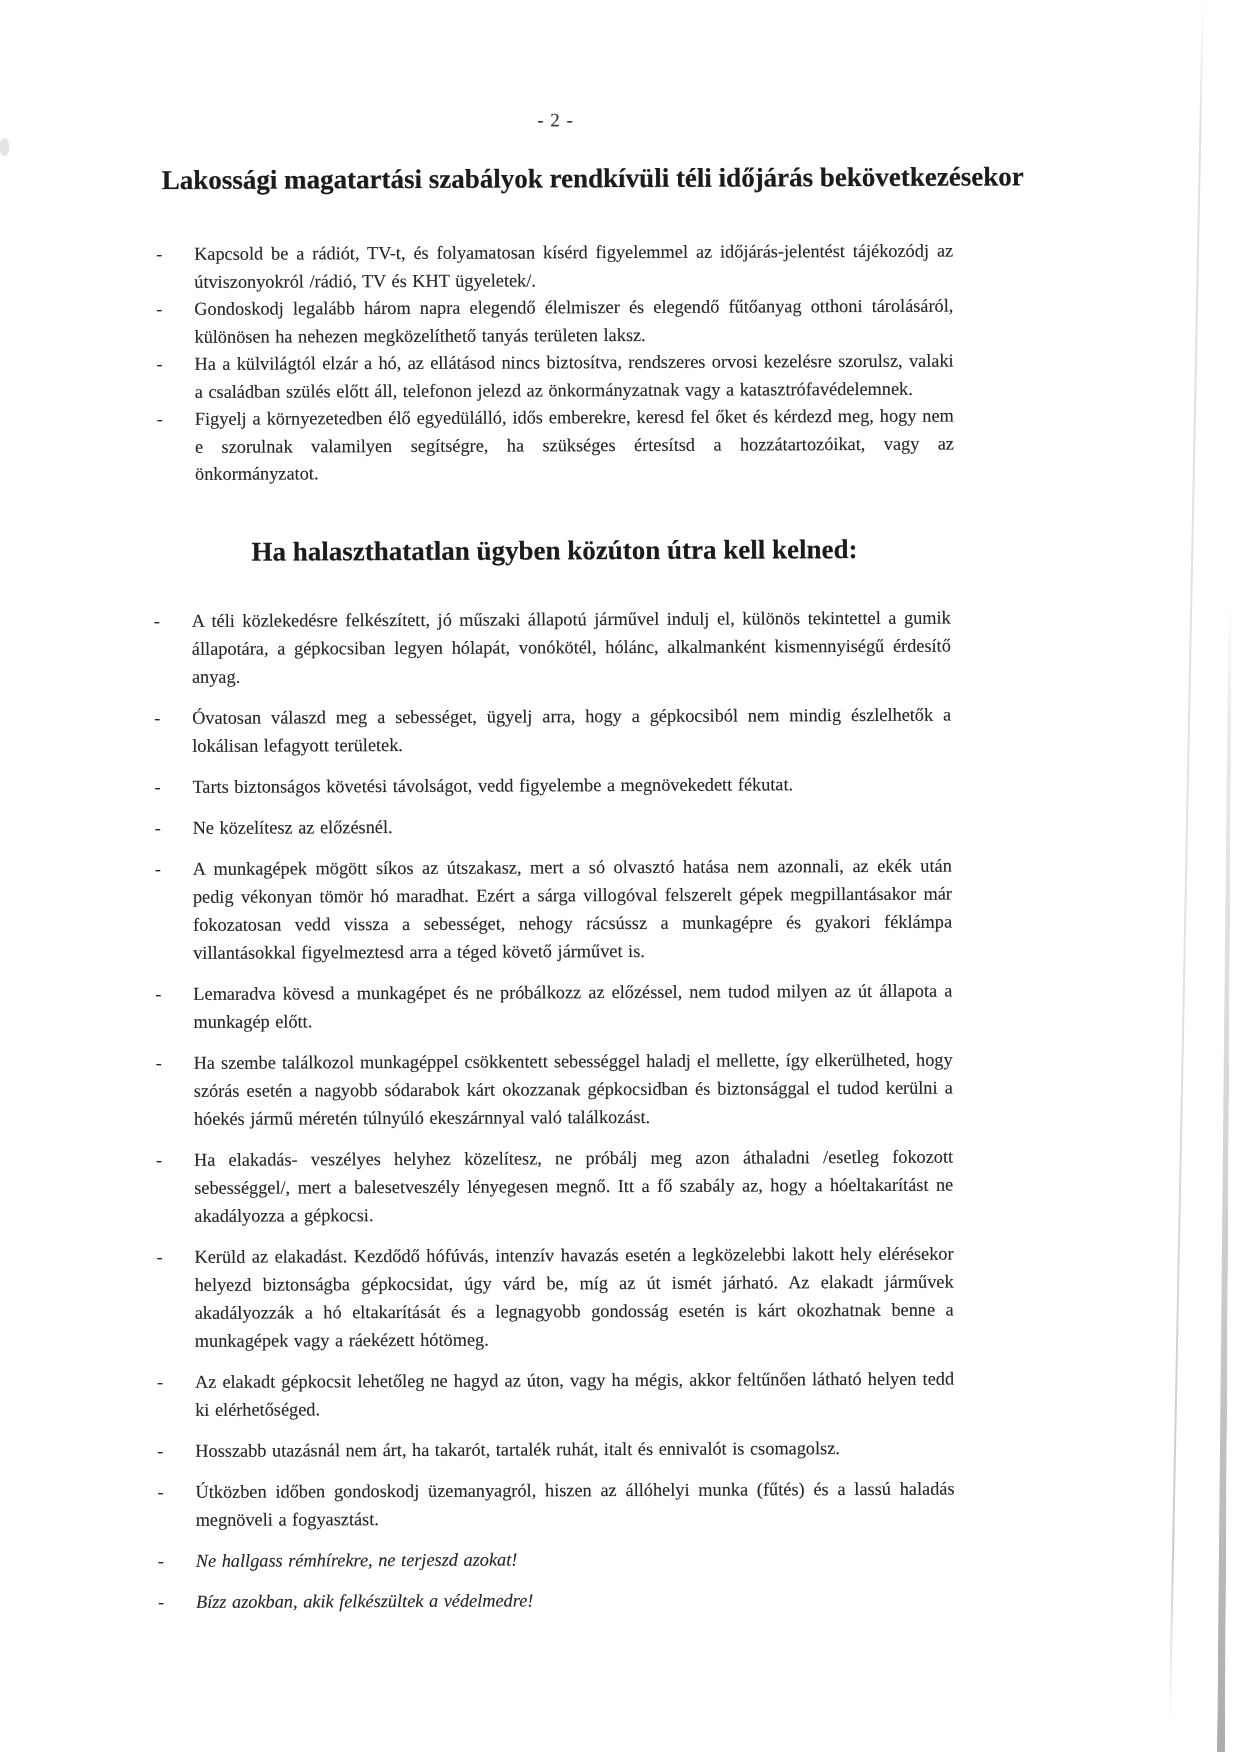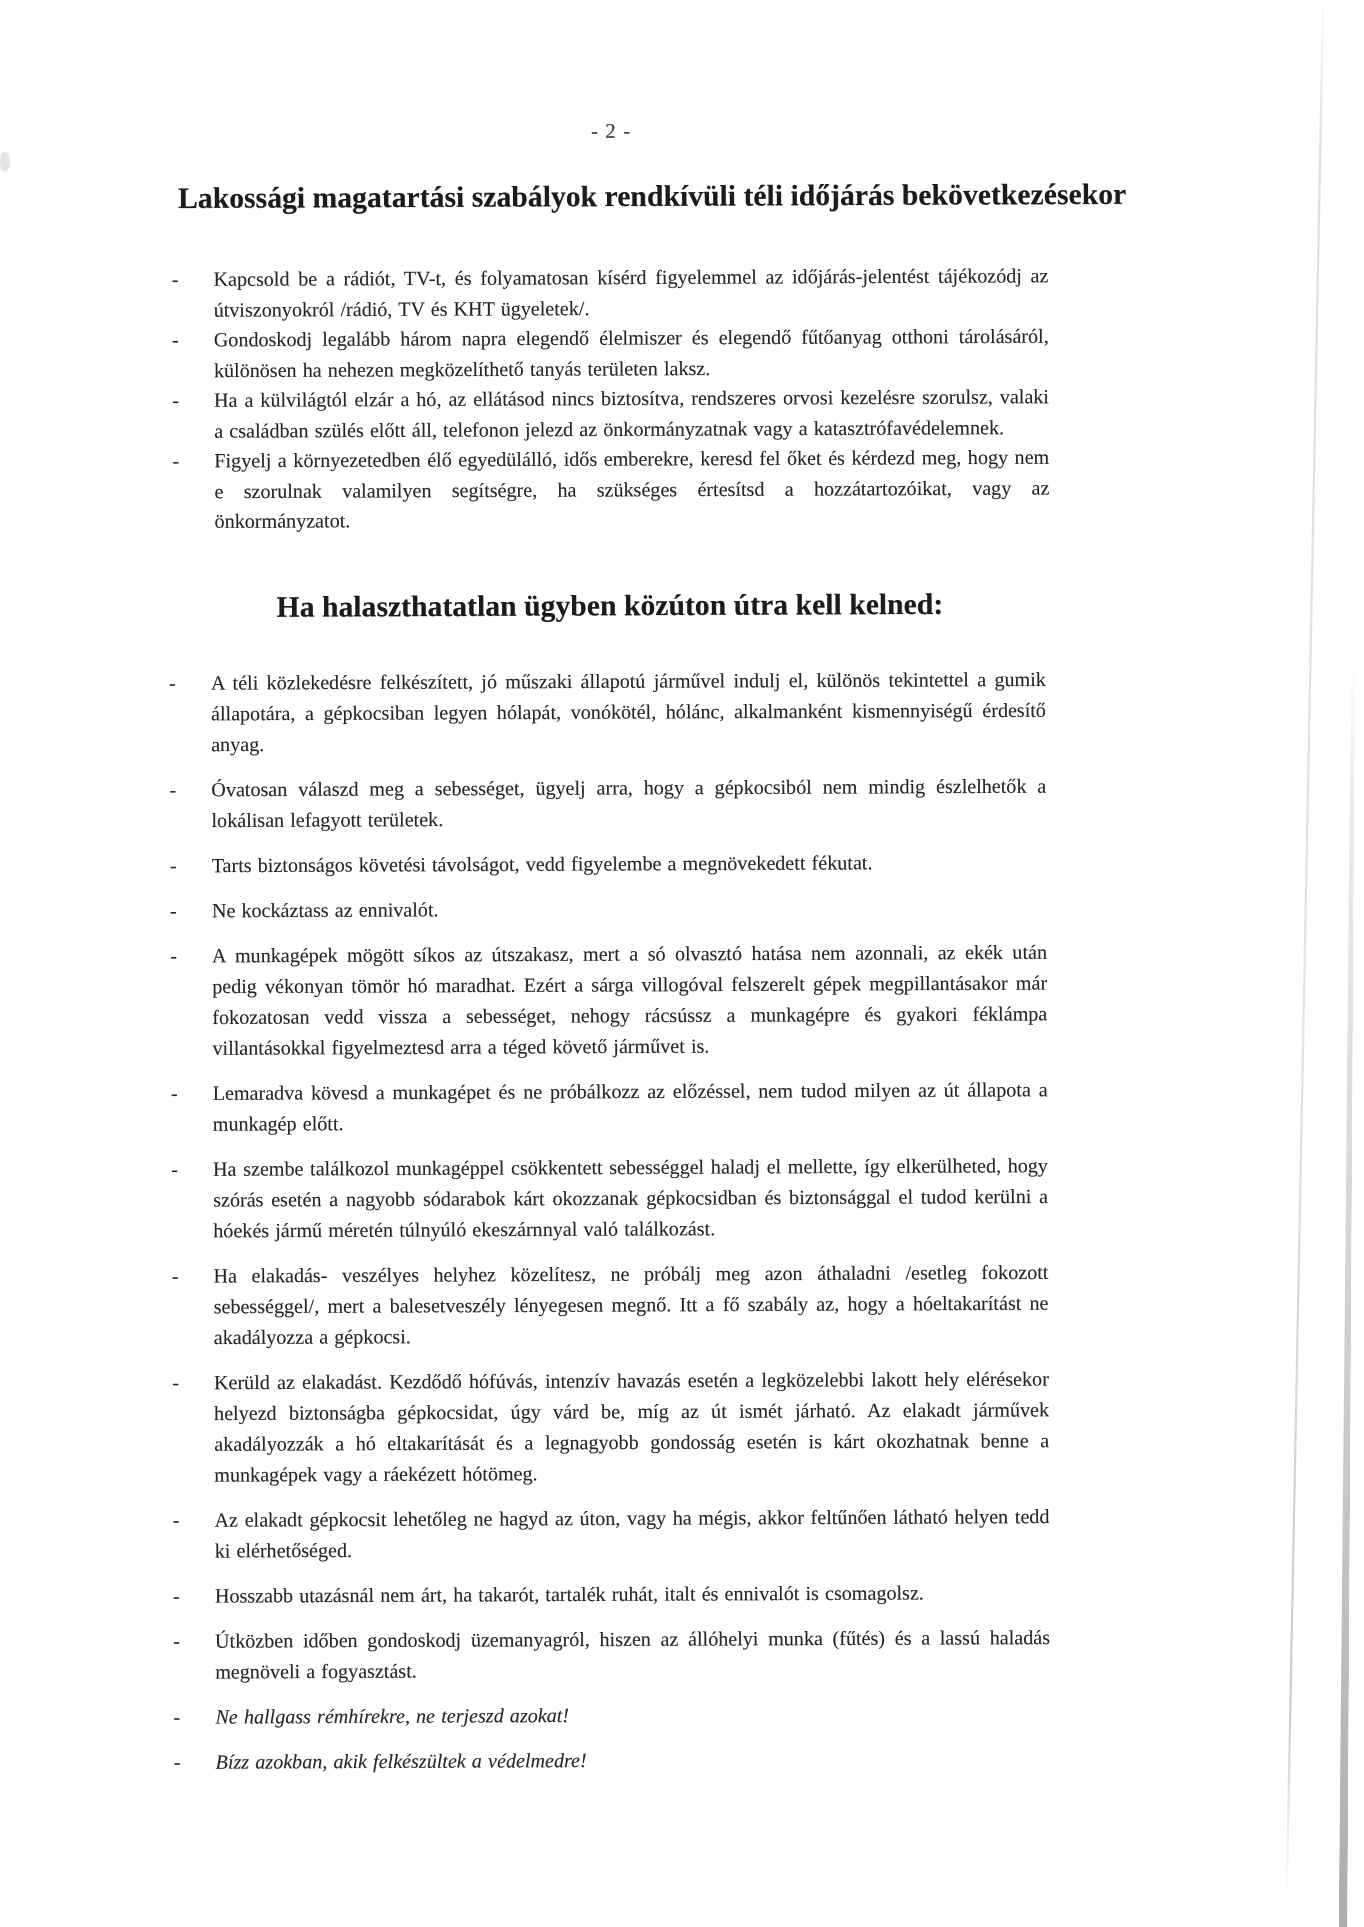--- a/index.html
+++ b/index.html
@@ -76,21 +76,21 @@
         <div class="item"><span class="dash">-</span><span class="txt">Ha a külvilágtól elzár a hó, az ellátásod nincs biztosítva, rendszeres orvosi kezelésre szorulsz, valaki a családban szülés előtt áll, telefonon jelezd az önkormányzatnak vagy a katasztrófavédelemnek.</span></div>
         <div class="item"><span class="dash">-</span><span class="txt">Figyelj a környezetedben élő egyedülálló, idős emberekre, keresd fel őket és kérdezd meg, hogy nem e szorulnak valamilyen segítségre, ha szükséges értesítsd a hozzátartozóikat, vagy az önkormányzatot.</span></div>
       </div>
 
     <div class="subtitle">Ha halaszthatatlan ügyben közúton útra kell kelned:</div>
 
     <div class="list list-2">
         <div class="item"><span class="dash">-</span><span class="txt">A téli közlekedésre felkészített, jó műszaki állapotú járművel indulj el, különös tekintettel a gumik állapotára, a gépkocsiban legyen hólapát, vonókötél, hólánc, alkalmanként kismennyiségű érdesítő anyag.</span></div>
         <div class="item"><span class="dash">-</span><span class="txt">Óvatosan válaszd meg a sebességet, ügyelj arra, hogy a gépkocsiból nem mindig észlelhetők a lokálisan lefagyott területek.</span></div>
         <div class="item"><span class="dash">-</span><span class="txt">Tarts biztonságos követési távolságot, vedd figyelembe a megnövekedett fékutat.</span></div>
-        <div class="item"><span class="dash">-</span><span class="txt">Ne kockáztass az ennivalót.</span></div>
+        <div class="item"><span class="dash">-</span><span class="txt">Ne közelítesz az előzésnél.</span></div>
         <div class="item"><span class="dash">-</span><span class="txt">A munkagépek mögött síkos az útszakasz, mert a só olvasztó hatása nem azonnali, az ekék után pedig vékonyan tömör hó maradhat. Ezért a sárga villogóval felszerelt gépek megpillantásakor már fokozatosan vedd vissza a sebességet, nehogy rácsússz a munkagépre és gyakori féklámpa villantásokkal figyelmeztesd arra a téged követő járművet is.</span></div>
         <div class="item"><span class="dash">-</span><span class="txt">Lemaradva kövesd a munkagépet és ne próbálkozz az előzéssel, nem tudod milyen az út állapota a munkagép előtt.</span></div>
         <div class="item"><span class="dash">-</span><span class="txt">Ha szembe találkozol munkagéppel csökkentett sebességgel haladj el mellette, így elkerülheted, hogy szórás esetén a nagyobb sódarabok kárt okozzanak gépkocsidban és biztonsággal el tudod kerülni a hóekés jármű méretén túlnyúló ekeszárnnyal való találkozást.</span></div>
         <div class="item"><span class="dash">-</span><span class="txt">Ha elakadás- veszélyes helyhez közelítesz, ne próbálj meg azon áthaladni /esetleg fokozott sebességgel/, mert a balesetveszély lényegesen megnő. Itt a fő szabály az, hogy a hóeltakarítást ne akadályozza a gépkocsi.</span></div>
         <div class="item"><span class="dash">-</span><span class="txt">Kerüld az elakadást. Kezdődő hófúvás, intenzív havazás esetén a legközelebbi lakott hely elérésekor helyezd biztonságba gépkocsidat, úgy várd be, míg az út ismét járható. Az elakadt járművek akadályozzák a hó eltakarítását és a legnagyobb gondosság esetén is kárt okozhatnak benne a munkagépek vagy a ráekézett hótömeg.</span></div>
         <div class="item"><span class="dash">-</span><span class="txt">Az elakadt gépkocsit lehetőleg ne hagyd az úton, vagy ha mégis, akkor feltűnően látható helyen tedd ki elérhetőséged.</span></div>
         <div class="item"><span class="dash">-</span><span class="txt">Hosszabb utazásnál nem árt, ha takarót, tartalék ruhát, italt és ennivalót is csomagolsz.</span></div>
         <div class="item"><span class="dash">-</span><span class="txt">Útközben időben gondoskodj üzemanyagról, hiszen az állóhelyi munka (fűtés) és a lassú haladás megnöveli a fogyasztást.</span></div>
         <div class="item italic"><span class="dash">-</span><span class="txt">Ne hallgass rémhírekre, ne terjeszd azokat!</span></div>
         <div class="item italic"><span class="dash">-</span><span class="txt">Bízz azokban, akik felkészültek a védelmedre!</span></div>

